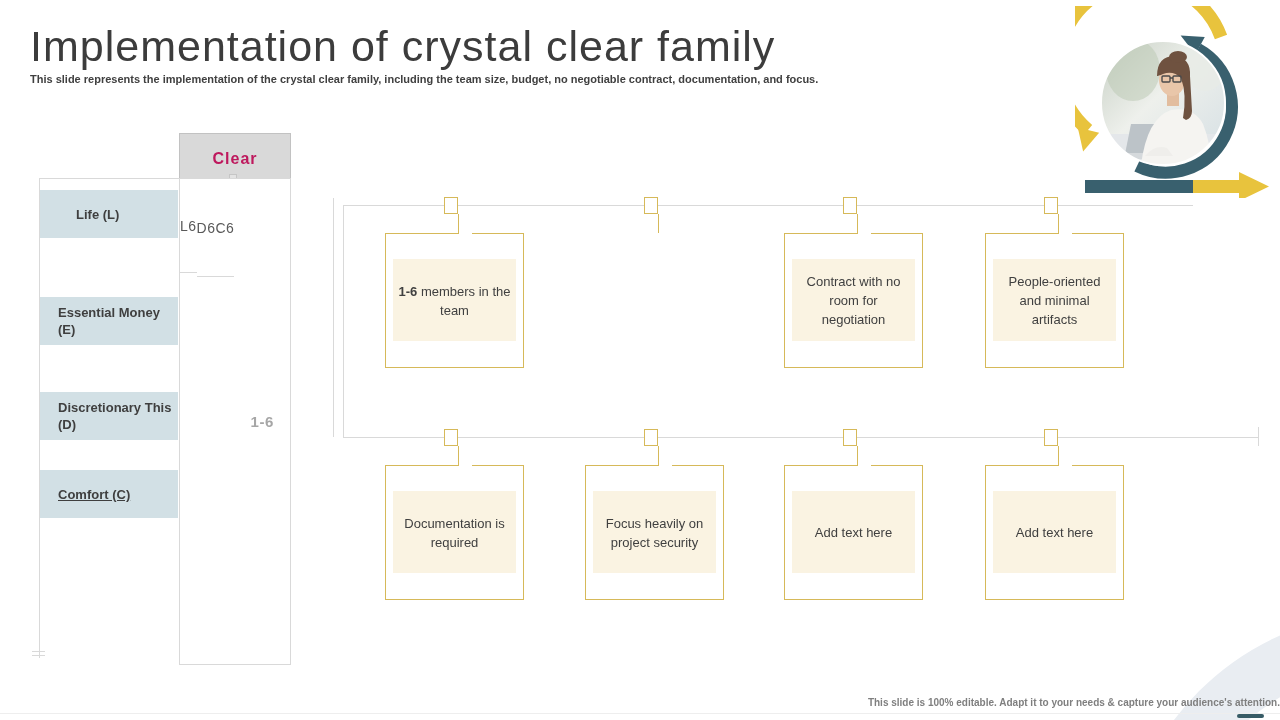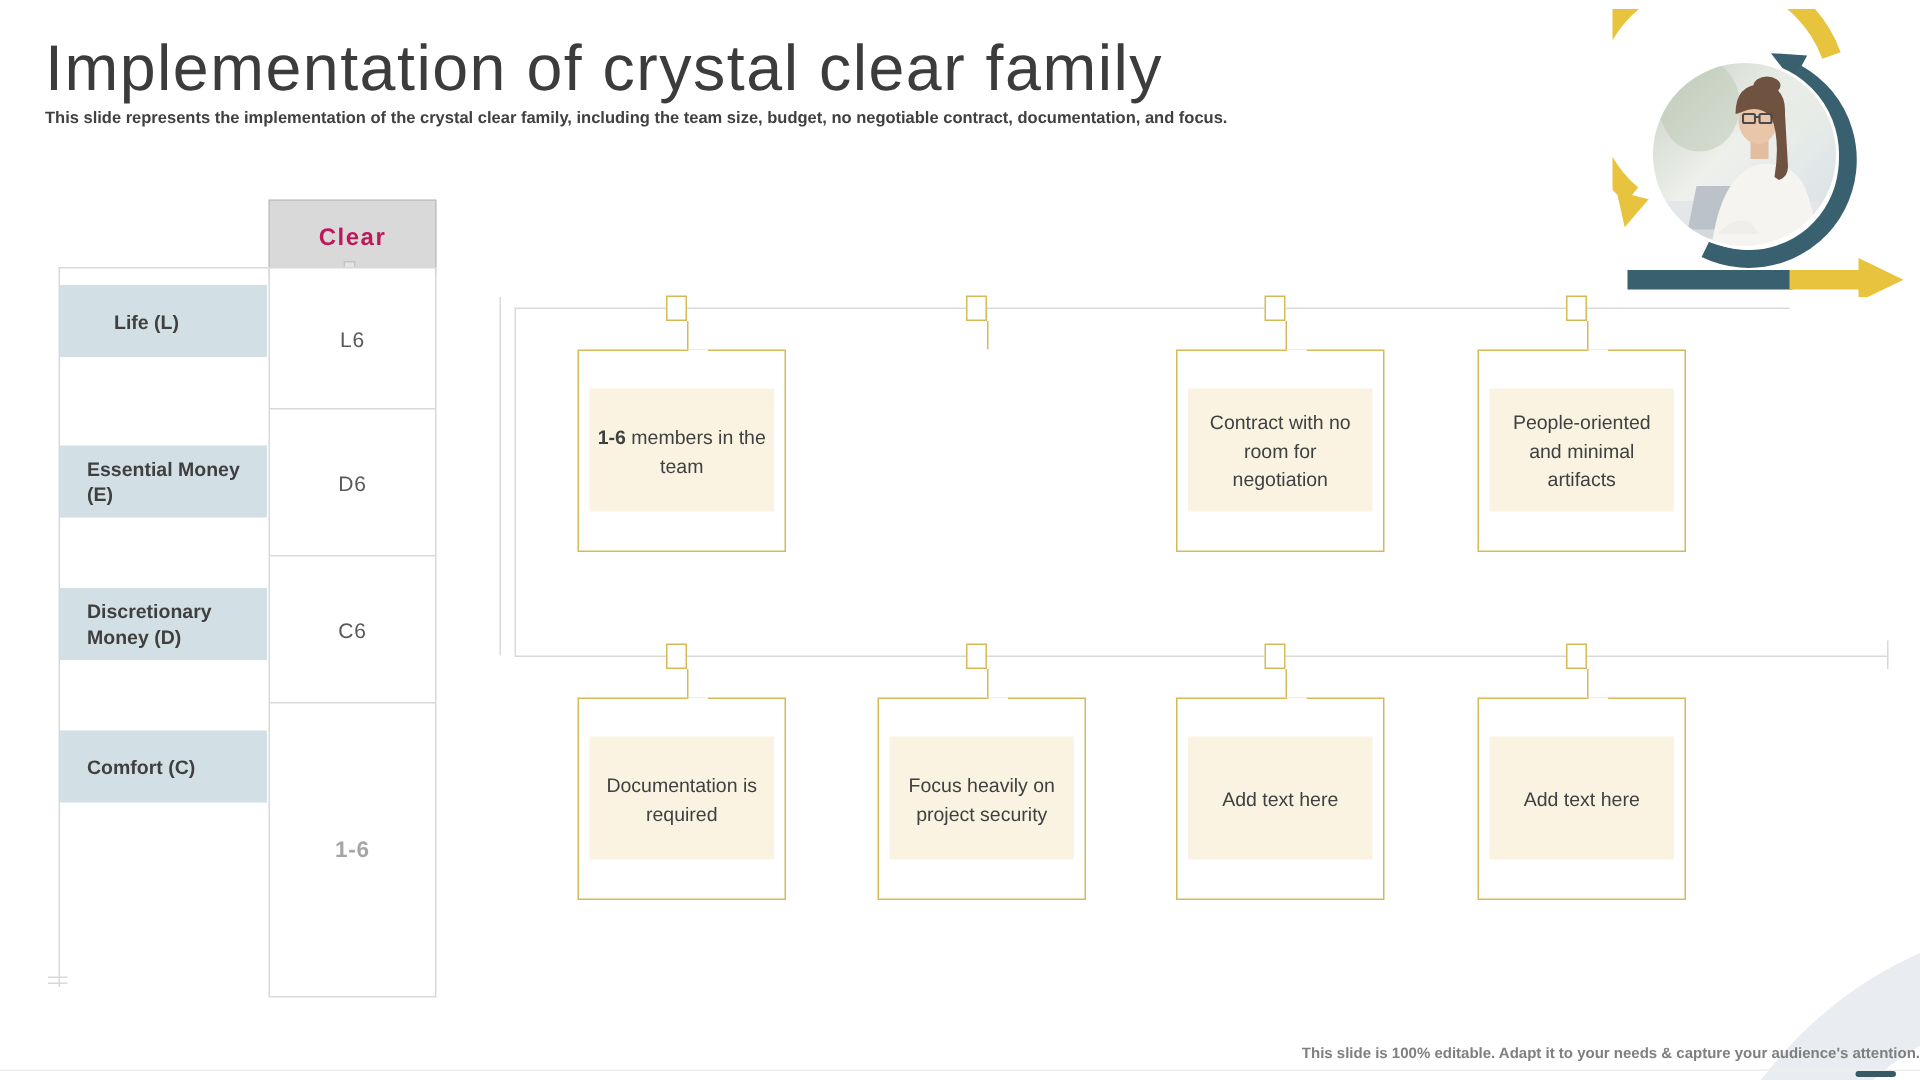--- a/index.html
+++ b/index.html
@@ -16,21 +16,21 @@
 
   
   .clear-header { left:179px; top:133px; width:112px; height:52px; background:#d9d9d9;
                   border:1px solid #c2c2c2; box-sizing:border-box; display:flex;
                   align-items:center; justify-content:center; font-size:16px; font-weight:bold;
                   color:#be185d; letter-spacing:1px; }
   .clear-handle { left:229px; top:174px; width:8px; height:7px; background:#e3e3e3;
                   border:1px solid #c6c6c6; box-sizing:border-box; }
   .clear-body { left:179px; top:178px; width:112px; height:487px; background:#fff;
                 border:1px solid #d9d9d9; box-sizing:border-box; display:flex;
-                flex-direction:column; }
+                flex-direction:row; }
   .clear-cell { display:flex; align-items:center; justify-content:center;
                 font-size:14px; color:#595959; letter-spacing:0.5px;
                 border-bottom:1px solid #d9d9d9; }
   .clear-cell:last-child { border-bottom:none; }
   .clear-cell.range { font-weight:bold; color:#a6a6a6; font-size:15px; }
 
   .row-label { left:40px; width:138px; height:48px; background:#d2e0e5; display:flex;
                align-items:center; font-size:13px; font-weight:bold; color:#3f3f3f;
                padding-left:18px; box-sizing:border-box; line-height:17px; }
 
@@ -82,22 +82,22 @@
   <div class="abs clear-handle"></div>
   <div class="abs clear-body">
     <div class="clear-cell" style="height:93px;">L6</div>
     <div class="clear-cell" style="height:97px;">D6</div>
     <div class="clear-cell" style="height:97px;">C6</div>
     <div class="clear-cell range" style="flex:1;">1-6</div>
   </div>
 
   <div class="abs row-label" style="top:190px;padding-left:36px;">Life (L)</div>
   <div class="abs row-label" style="top:297px;">Essential Money (E)</div>
-  <div class="abs row-label" style="top:392px;">Discretionary Money (D)</div>
-  <div class="abs row-label" style="top:487px;">Comfort (C)</div>
+  <div class="abs row-label" style="top:392px;">Discretionary This (D)</div>
+  <div class="abs row-label" style="top:470px;text-decoration:underline;">Comfort (C)</div>
 
   <div class="card-slot" style="left:385px; top:197px;">
     <div class="tab"></div>
     <div class="drop"></div>
     <div class="card">
       <div class="card-fill"></div>
       <div class="card-text">
         <span><b>1-6</b><span> members in the team</span></span>
       </div>
     </div>

